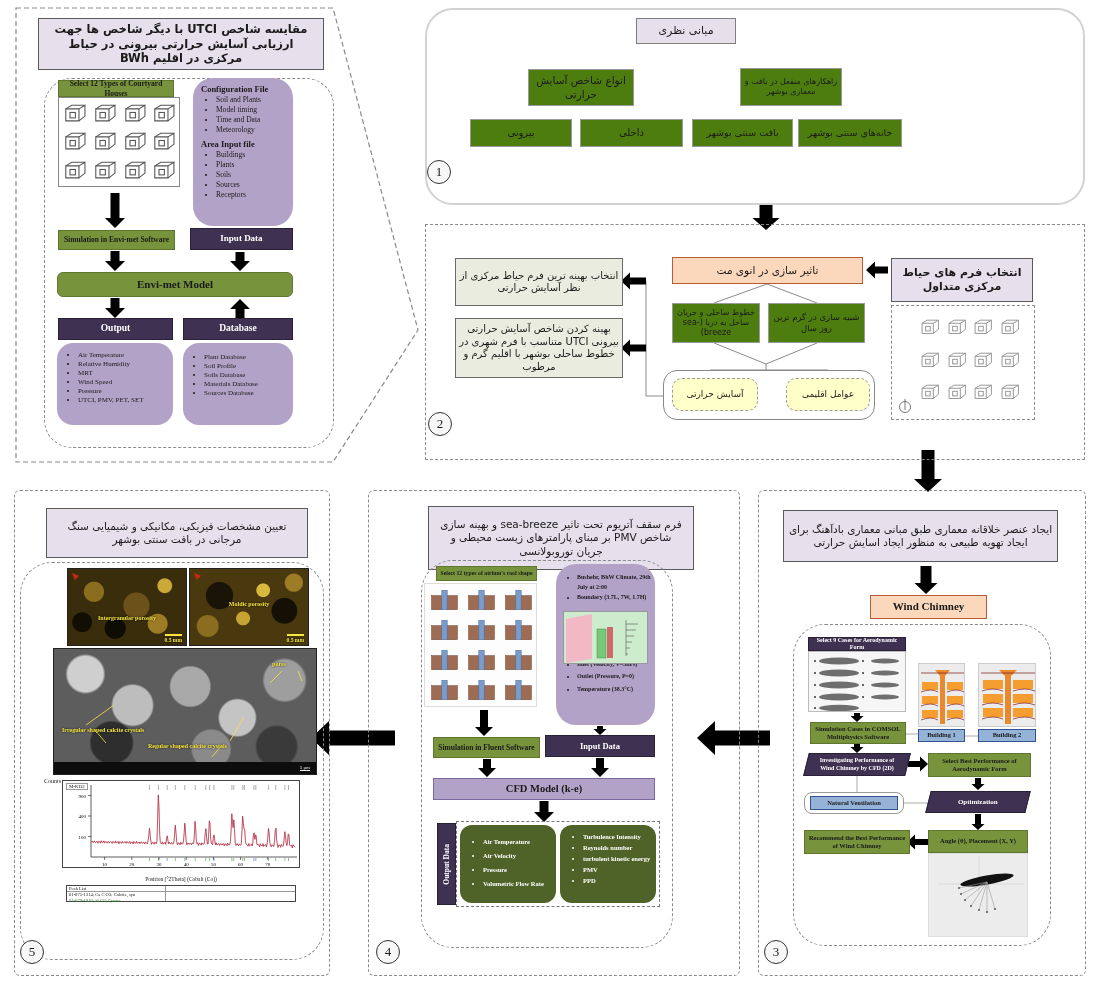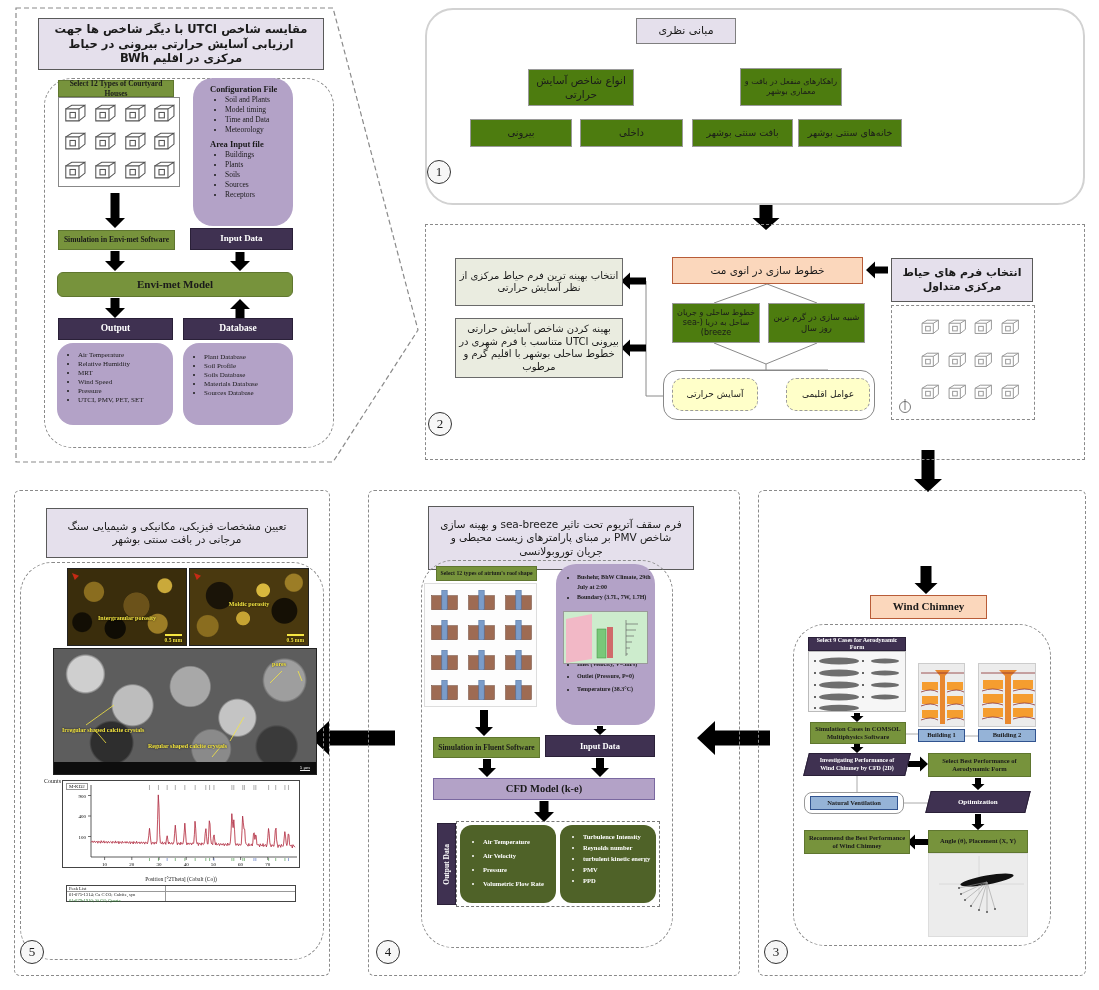--- a/index.html
+++ b/index.html
@@ -128,21 +128,21 @@
         </svg>
         <svg>
           <use href="#cub"></use>
         </svg>
         <svg>
           <use href="#cub"></use>
         </svg>
   </div>
 </div>
 
-<div class="abs lp" style="left:193px;top:78px;width:100px;height:148px;border-radius:20px;padding:6px 4px 4px 17px">
+<div class="abs lp" style="left:193px;top:78px;width:100px;height:148px;border-radius:20px;padding:6px 4px 4px 8px">
   <div class="serifb" style="font-size:8.5px">Configuration File</div>
   <ul class="blt" style="font-size:7.5px">
         <li>Soil and Plants</li>
         <li>Model timing</li>
         <li>Time and Data</li>
         <li>Meteorology</li>
       </ul>
   <div class="serifb" style="font-size:8.5px;margin-top:5px">Area Input file</div>
   <ul class="blt" style="font-size:7.5px">
         <li>Buildings</li>
@@ -185,21 +185,21 @@
 <div class="box yellow rtl" style="left:740px;top:68px;width:102px;height:38px;font-size:8px;padding:2px">راهکارهای منفعل در بافت و معماری بوشهر</div>
 <div class="box yellow rtl" style="left:470px;top:119px;width:102px;height:28px;font-size:10px">بیرونی</div>
 <div class="box yellow rtl" style="left:580px;top:119px;width:103px;height:28px;font-size:10px">داخلی</div>
 <div class="box yellow rtl" style="left:692px;top:119px;width:101px;height:28px;font-size:9.5px">بافت سنتی بوشهر</div>
 <div class="box yellow rtl" style="left:798px;top:119px;width:104px;height:28px;font-size:9.5px">خانه‌های سنتی بوشهر</div>
 <div class="circle-num" style="left:427px;top:160px">1</div>
 
 <div class="dashr" style="left:425px;top:224px;width:660px;height:236px"></div>
 <div class="box sage rtl" style="left:455px;top:258px;width:168px;height:48px;font-size:10px;padding:3px">انتخاب بهینه ترین فرم حیاط مرکزی از نظر آسایش حرارتی</div>
 <div class="box sage rtl" style="left:455px;top:318px;width:168px;height:60px;font-size:10px;padding:3px">بهینه کردن شاخص آسایش حرارتی بیرونی UTCI متناسب با فرم شهری در خطوط ساحلی بوشهر با اقلیم گرم و مرطوب</div>
-<div class="box peach rtl" style="left:672px;top:257px;width:191px;height:27px;font-size:10.5px">خطوط سازی در انوی مت</div>
+<div class="box peach rtl" style="left:672px;top:257px;width:191px;height:27px;font-size:10.5px">تاثیر سازی در انوی مت</div>
 <div class="box yellow rtl" style="left:672px;top:303px;width:88px;height:40px;font-size:8px;padding:2px">خطوط ساحلی و جریان ساحل به دریا (sea-breeze)</div>
 <div class="box yellow rtl" style="left:768px;top:303px;width:97px;height:40px;font-size:8.5px;padding:2px">شبیه سازی در گرم ترین روز سال</div>
 <div class="abs" style="left:663px;top:370px;width:212px;height:50px;border:1px solid #888;border-radius:14px;background:#fff"></div>
 <div class="box rtl" style="left:672px;top:378px;width:86px;height:33px;font-size:9px;background:#ffffc9;border:1px dashed #9a9a9a;border-radius:10px">آسایش حرارتی</div>
 <div class="box rtl" style="left:786px;top:378px;width:84px;height:33px;font-size:9px;background:#ffffc9;border:1px dashed #9a9a9a;border-radius:10px">عوامل اقلیمی</div>
 <div class="box lav rtl" style="left:891px;top:258px;width:142px;height:44px;font-size:11px;font-weight:bold;padding:8px">انتخاب فرم های حیاط مرکزی متداول</div>
 <div class="dashr" style="left:891px;top:305px;width:144px;height:115px">
   <div class="thumbgrid" style="left:26px;top:6px;width:104px;height:96px;grid-template-columns:repeat(4,1fr);grid-template-rows:repeat(3,1fr);gap:2px;opacity:.65">
     <svg>
           <use href="#cub"></use>
@@ -239,20 +239,21 @@
         </svg>
   </div>
   <svg class="abs" style="left:6px;top:92px" width="14" height="16">
     <circle cx="7" cy="9" r="5.5" fill="none" stroke="#555" stroke-width="0.8"></circle>
     <path d="M7,1 L7,12" stroke="#555" stroke-width="0.8"></path>
   </svg>
 </div>
 <div class="circle-num" style="left:428px;top:412px">2</div>
 
 <div class="dashr" style="left:758px;top:490px;width:328px;height:486px;border-radius:6px"></div>
+<div class="box lav rtl" style="left:783px;top:510px;width:275px;height:52px;font-size:10.5px;padding:3px">ایجاد عنصر خلاقانه معماری طبق مبانی معماری بادآهنگ برای ایجاد تهویه طبیعی به منظور ایجاد اسایش حرارتی</div>
 <div class="box peach serifb" style="left:870px;top:595px;width:117px;height:24px;font-size:11px">Wind Chimney</div>
 <div class="dashr" style="left:793px;top:624px;width:258px;height:322px;border-radius:32px"></div>
 
 <div class="box dkp serifb" style="left:808px;top:637px;width:98px;height:14px;font-size:6px">Select 9 Cases for Aerodynamic Form</div>
 <div class="imgph" style="left:808px;top:651px;width:98px;height:61px;background:#f6f6f6;border-color:#bbb">
   <svg width="98" height="61">
     <g fill="#6e6e6e">
       <ellipse cx="30" cy="9" rx="20" ry="3.6"></ellipse>
           <ellipse cx="76" cy="9" rx="14" ry="2.6"></ellipse>
       <ellipse cx="30" cy="21" rx="20" ry="3.6"></ellipse>

